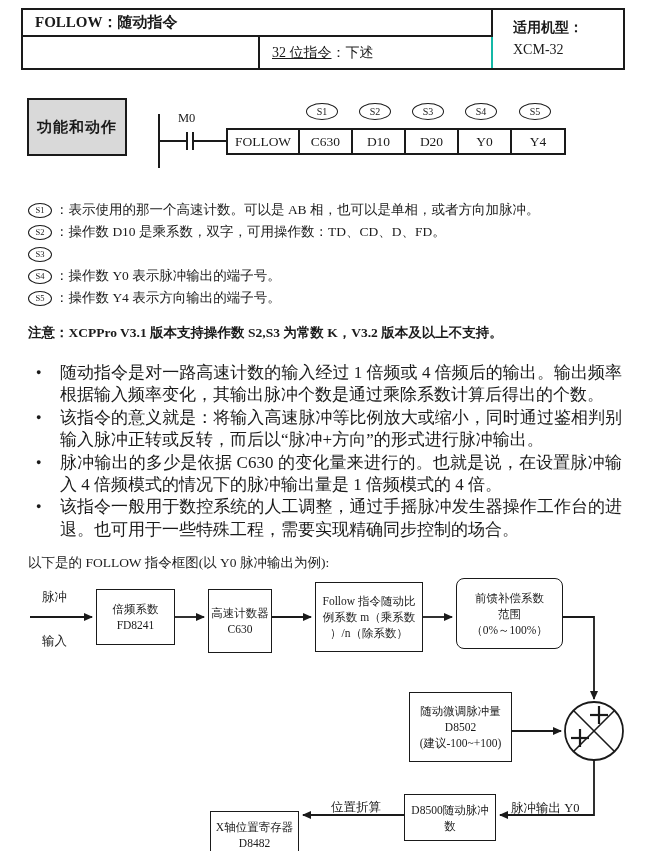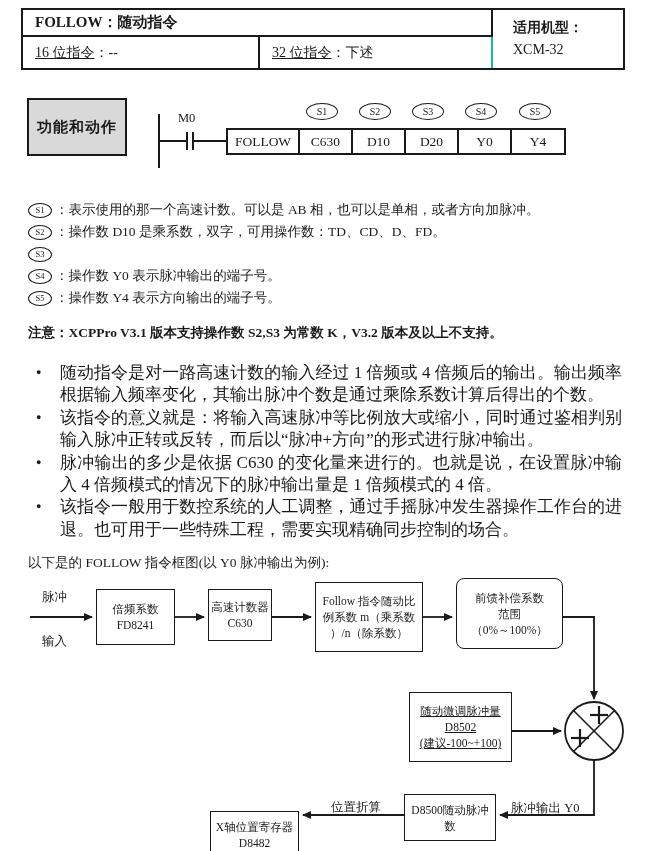--- a/index.html
+++ b/index.html
@@ -68,24 +68,20 @@
   }
   .fbox .ln{white-space:nowrap;}
   .flabel{position:absolute;font-size:12.5px;white-space:nowrap;}
 </style>
 </head>
 <body>
 
 <div class="abs hdr">
   <div class="hdr-title">
     <span class="b">FOLLOW：随动指令</span>
-  </div>
-  <div class="hdr-16">
-    <span class="u">16 位指令</span>
-      <span>：--</span>
   </div>
   <div class="hdr-32">
     <span class="u">32 位指令</span>
       <span>：下述</span>
   </div>
   <div class="hdr-right">
     <div class="b">适用机型：</div>
     <div>XCM-32</div>
   </div>
 </div>
@@ -194,38 +190,38 @@
   </svg>
 
   <div class="flabel" style="left:42px;top:27px;">脉冲</div>
   <div class="flabel" style="left:42px;top:71px;">输入</div>
 
   <div class="fbox" style="left:96px;top:27px;width:79px;height:56px;">
     <div class="ln">倍频系数</div>
     <div class="ln">FD8241</div>
   </div>
 
-  <div class="fbox" style="left:208px;top:27px;width:64px;height:52px;">
+  <div class="fbox" style="left:208px;top:27px;width:64px;height:64px;">
     <div class="ln">高速计数器</div>
     <div class="ln">C630</div>
   </div>
 
   <div class="fbox" style="left:315px;top:20px;width:108px;height:70px;">
     <div class="ln">Follow 指令随动比</div>
     <div class="ln">例系数 m（乘系数</div>
     <div class="ln">）/n（除系数）</div>
   </div>
 
   <div class="fbox" style="left:456px;top:16px;width:107px;height:71px;border-radius:8px;">
     <div class="ln">前馈补偿系数</div>
     <div class="ln">范围</div>
     <div class="ln">（0%～100%）</div>
   </div>
 
-  <div class="fbox" style="left:409px;top:130px;width:103px;height:70px;text-decoration:underline;">
+  <div class="fbox" style="left:409px;top:130px;width:103px;height:70px;">
     <div class="ln">随动微调脉冲量</div>
     <div class="ln">D8502</div>
     <div class="ln">(建议-100~+100)</div>
   </div>
 
   <div class="fbox" style="left:404px;top:232px;width:92px;height:47px;">
     <div class="ln">D8500随动脉冲</div>
     <div class="ln">数</div>
   </div>
 

